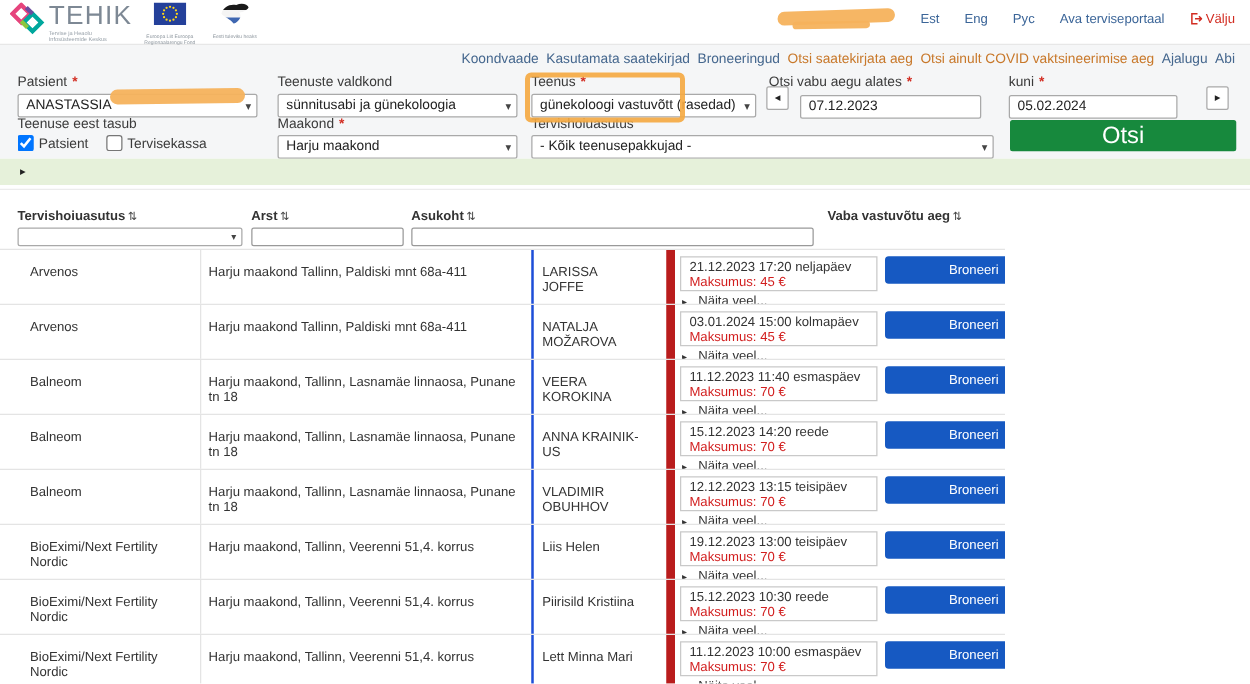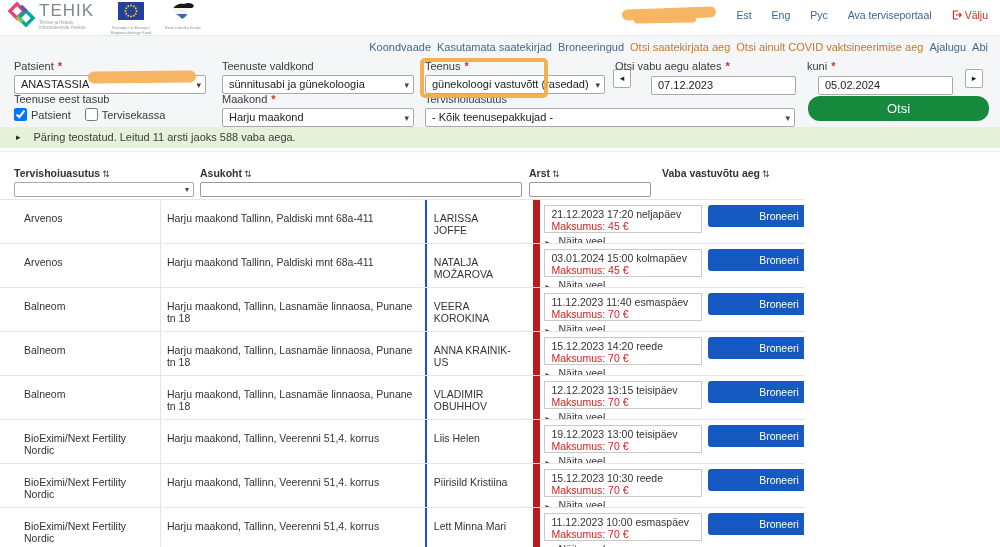--- a/index.html
+++ b/index.html
@@ -5,21 +5,21 @@
   html,body{margin:0;padding:0;background:#fff;}
   *{box-sizing:border-box;}
   .screen{position:relative;width:1000px;height:547px;overflow:hidden;background:#fff;
           font-family:"Liberation Sans","DejaVu Sans",sans-serif;color:#333;}
 
   
   .top-header{position:absolute;left:0;top:0;width:1000px;height:36px;background:#fff;border-bottom:1px solid #e7e7e7;}
   .logo-group{position:absolute;left:8px;top:2px;display:flex;align-items:flex-start;gap:6px;}
   .brand-wrap{display:flex;align-items:flex-start;gap:3px;}
   .brand-text{line-height:1;}
-  .brand-name{font-size:17px;letter-spacing:1px;color:#7d8894;font-weight:400;}
+  .brand-name{font-size:21px;letter-spacing:1px;color:#7d8894;font-weight:400;}
   .brand-tagline{font-size:4.5px;color:#9aa3ab;width:62px;line-height:1.2;margin-top:1px;}
   .logo-cap{font-size:4px;color:#8b949c;text-align:center;line-height:1.25;margin-top:1px;}
   .eu-block{width:48px;text-align:center;}
   .ee-block{width:44px;text-align:center;}
 
   .top-links{position:absolute;right:12px;top:8px;display:flex;align-items:center;gap:20px;font-size:10.5px;}
   .top-link{color:#3b6598;text-decoration:none;cursor:pointer;}
   .logout-link{color:#d22c21;display:flex;align-items:center;gap:3px;cursor:pointer;}
   .name-redaction-wrap{position:relative;width:94px;height:13px;}
   .redact{position:absolute;background:#f6b25c;border-radius:6px;opacity:.95;}
@@ -30,28 +30,28 @@
   .nav a{font-size:11px;color:#45678e;text-decoration:none;cursor:pointer;}
   .nav a.active{color:#c8782a;}
 
   .fg{position:absolute;}
   .lbl{font-size:11px;color:#3a3a3a;margin-bottom:3px;white-space:nowrap;}
   .req{color:#d22c21;margin-left:4px;font-weight:bold;}
   .sel{position:relative;background:#fff;border:1px solid #a9a9a9;border-radius:2px;height:19px;
        font-size:11px;line-height:17px;color:#222;padding:0 16px 0 6px;white-space:nowrap;overflow:hidden;cursor:pointer;}
   .caret{position:absolute;right:4px;top:1px;font-size:9px;color:#444;}
   .txt{width:100%;height:19px;border:1px solid #a9a9a9;border-radius:2px;font-size:11px;padding:0 6px;
-       color:#222;background:#fff;font-family:inherit;margin-left:11px;}
+       color:#222;background:#fff;font-family:inherit;}
   .arrow-btn{position:absolute;width:18px;height:19px;border:1px solid #a9a9a9;border-radius:2px;background:#fff;
              font-size:9px;color:#222;text-align:center;line-height:17px;cursor:pointer;padding:0;}
   .cb-row{display:flex;gap:14px;align-items:center;}
   .cb{display:flex;align-items:center;gap:4px;font-size:11px;color:#3a3a3a;cursor:pointer;}
   .cb input{width:13px;height:13px;margin:0;}
   .otsi{position:absolute;left:808px;top:60px;width:181px;height:25px;background:#17893d;color:#fff;border:none;
-        border-radius:12px;font-size:13px;cursor:pointer;font-family:inherit;}
+        border-radius:2px;font-size:19px;cursor:pointer;font-family:inherit;}
 
   
   .highlight-box{position:absolute;left:420px;top:58px;width:128px;height:40px;border:4px solid rgba(245,169,63,.9);
                  border-radius:5px;z-index:6;pointer-events:none;}
   .patient-redaction{left:88px;top:71px;width:108px;height:12px;transform:rotate(-.6deg);z-index:5;}
 
   
   .statusbar{position:absolute;left:0;top:127px;width:1000px;height:21px;background:#e6f1da;
              font-size:11px;color:#3c3c3c;line-height:21px;display:flex;align-items:center;}
   .statusbar .tri{font-size:9px;color:#222;margin:0 13px 0 16px;cursor:pointer;}
@@ -254,41 +254,40 @@
     </div>
 
     <button class="otsi">Otsi</button>
   </div>
 
   <div class="highlight-box"></div>
   <span class="redact patient-redaction"></span>
 
   <div class="statusbar">
     <span class="tri">▸</span>
-    <span>Päring teostatud. Leitud 11 arsti jaoks 588 vaba aega.</span>
   </div>
   <div class="hr2"></div>
 
   <div class="table-wrap">
     <div class="thead">
       <div class="th hc1">
         <span class="th-label">Tervishoiuasutus</span><span class="sort">⇅</span>
         <div class="sel tfilter-sel">
           <span></span>
           <span class="caret">▾</span>
         </div>
       </div>
+      <div class="th hc3">
+        <span class="th-label">Arst</span><span class="sort">⇅</span>
+        <div><input class="tfilter-txt" style=""></div>
+      </div>
       <div class="th hc2">
         <span class="th-label">Asukoht</span><span class="sort">⇅</span>
         <div><input class="tfilter-txt" style=""></div>
       </div>
-      <div class="th hc3">
-        <span class="th-label">Arst</span><span class="sort">⇅</span>
-        <div><input class="tfilter-txt" style=""></div>
-      </div>
       <div class="th hc4">
         <span class="th-label">Vaba vastuvõtu aeg</span><span class="sort">⇅</span>
       </div>
     </div>
     <div class="tbody">
     <div class="t-row">
       <div class="td c1">Arvenos</div>
       <div class="td c2">Harju maakond Tallinn, Paldiski mnt 68a-411</div>
       <div class="td c3">LARISSA JOFFE</div>
       <div class="td c4">

